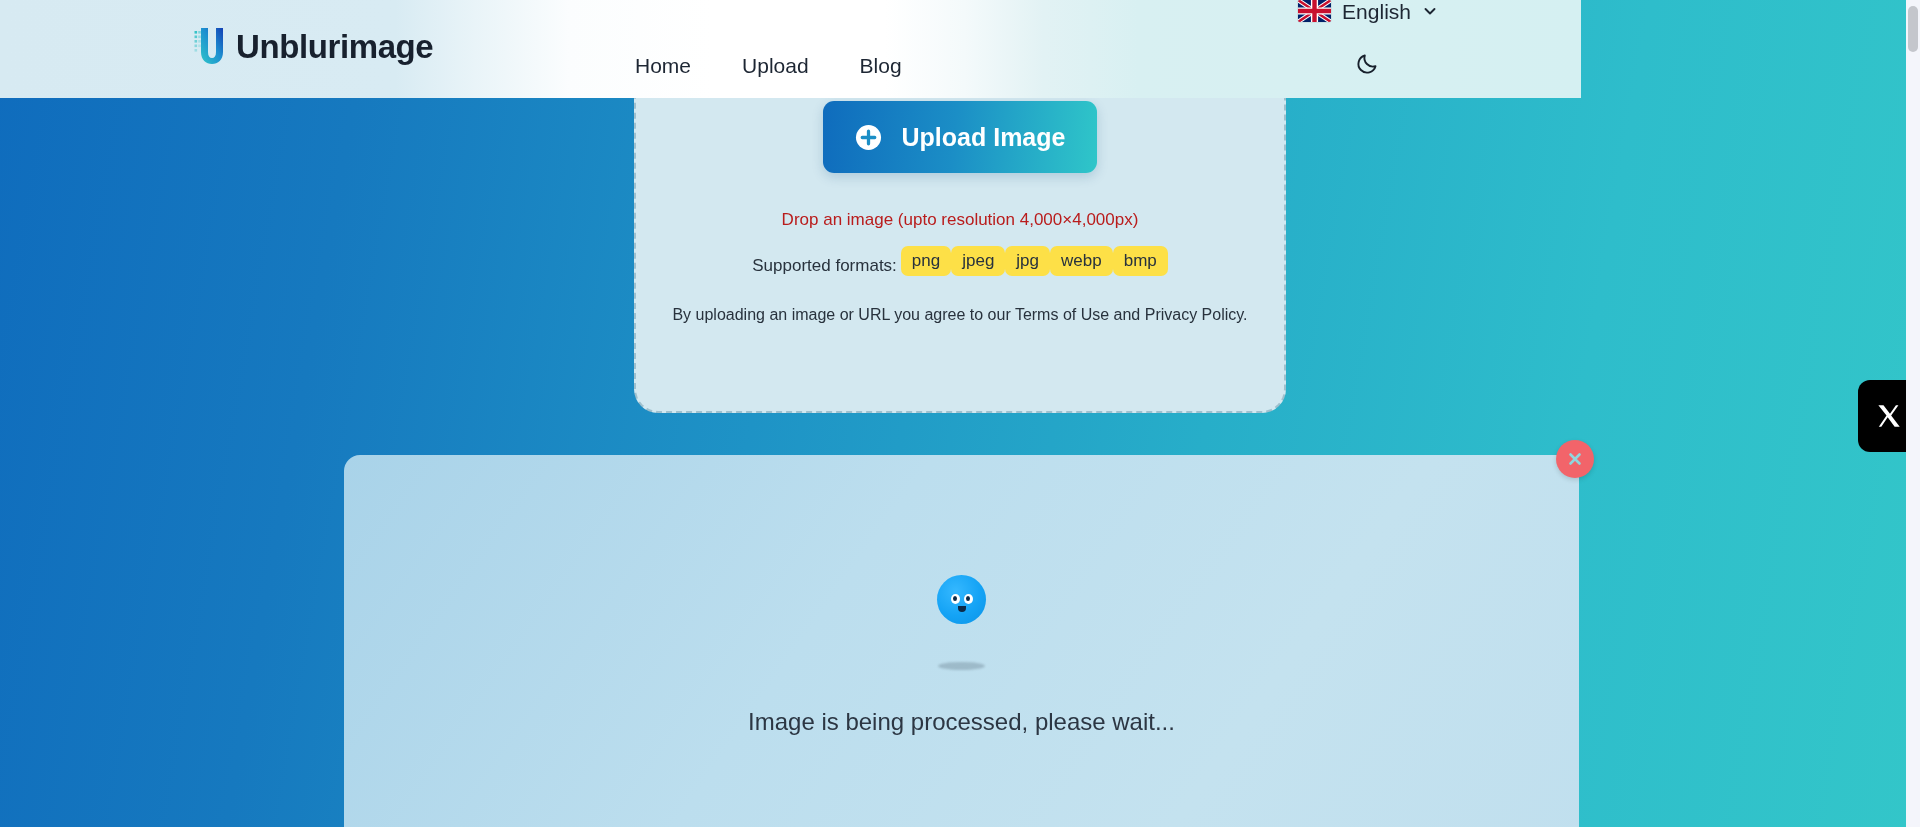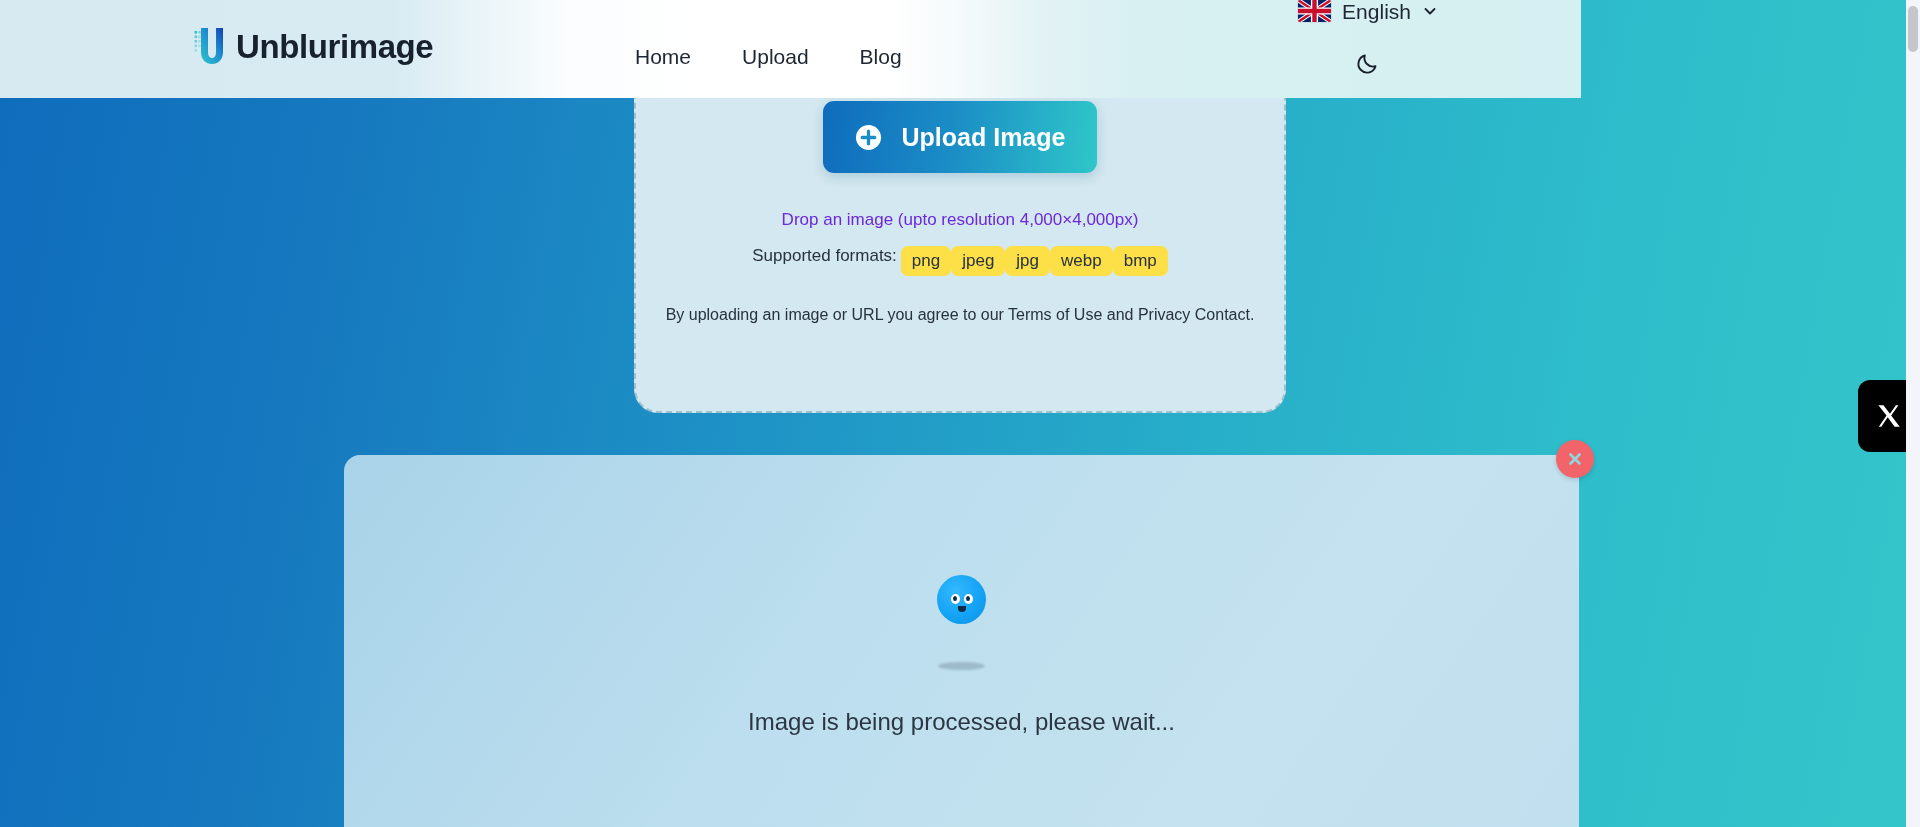--- a/index.html
+++ b/index.html
@@ -58,21 +58,21 @@
     font-size: 33px;
     font-weight: bold;
     color: #18212e;
     letter-spacing: -0.4px;
     line-height: 1;
   }
 
   .nav {
     position: absolute;
     left: 635px;
-    top: 7px;
+    top: 16px;
     height: 98px;
     display: flex;
     align-items: center;
     gap: 51px;
   }
   .nav-item {
     font-size: 21px;
     color: #1d2633;
     cursor: pointer;
     white-space: nowrap;
@@ -144,27 +144,27 @@
     align-items: center;
     gap: 20px;
     cursor: pointer;
     box-shadow: 0 4px 12px rgba(10,70,120,0.18);
   }
   .plus-icon { width: 27px; height: 27px; display:block; flex: none; }
 
   .drop-hint {
     margin-top: 38px;
     font-size: 17px;
-    color: #6d28d9;
+    color: #b91c1c;
     line-height: 1;
   }
   .formats-row {
     margin-top: 18px;
     display: flex;
-    align-items: flex-start;
+    align-items: flex-end;
   }
   .formats-label {
     font-size: 17px;
     color: #28323d;
     margin-right: 4px;
   }
   .format-chip {
     background: #fde047;
     border-radius: 7px;
     padding: 6px 11px 7px;
@@ -387,21 +387,21 @@
 
   <div class="formats-row">
     <span class="formats-label">Supported formats:</span>
     <span class="format-chip">png</span>
     <span class="format-chip">jpeg</span>
     <span class="format-chip">jpg</span>
     <span class="format-chip">webp</span>
     <span class="format-chip">bmp</span>
   </div>
 
-  <div class="terms">By uploading an image or URL you agree to our Terms of Use and Privacy Contact.</div>
+  <div class="terms">By uploading an image or URL you agree to our Terms of Use and Privacy Policy.</div>
 </div>
 
 <div class="result-panel">
   <div class="result-inner">
 
     <div class="loader-box">
       <div class="ball">
         <div class="eyes">
           <span class="eye">
               <span class="pupil"></span>

